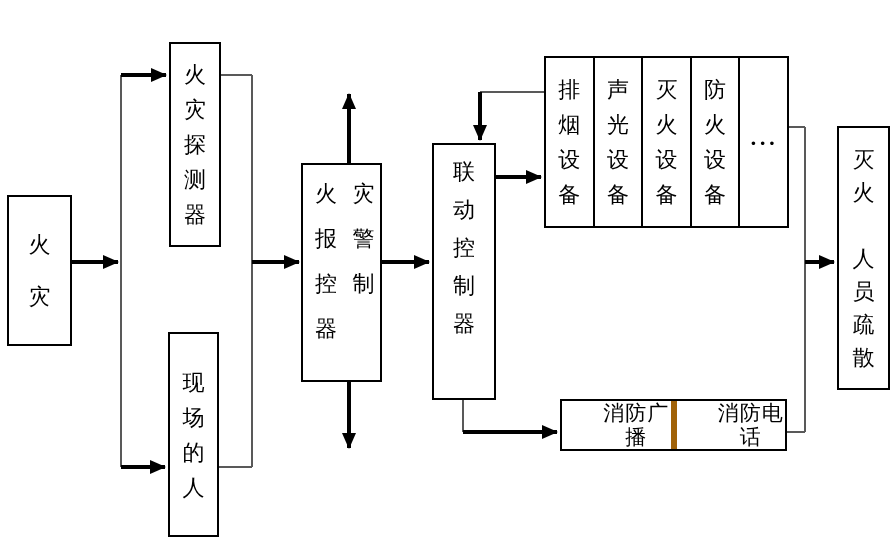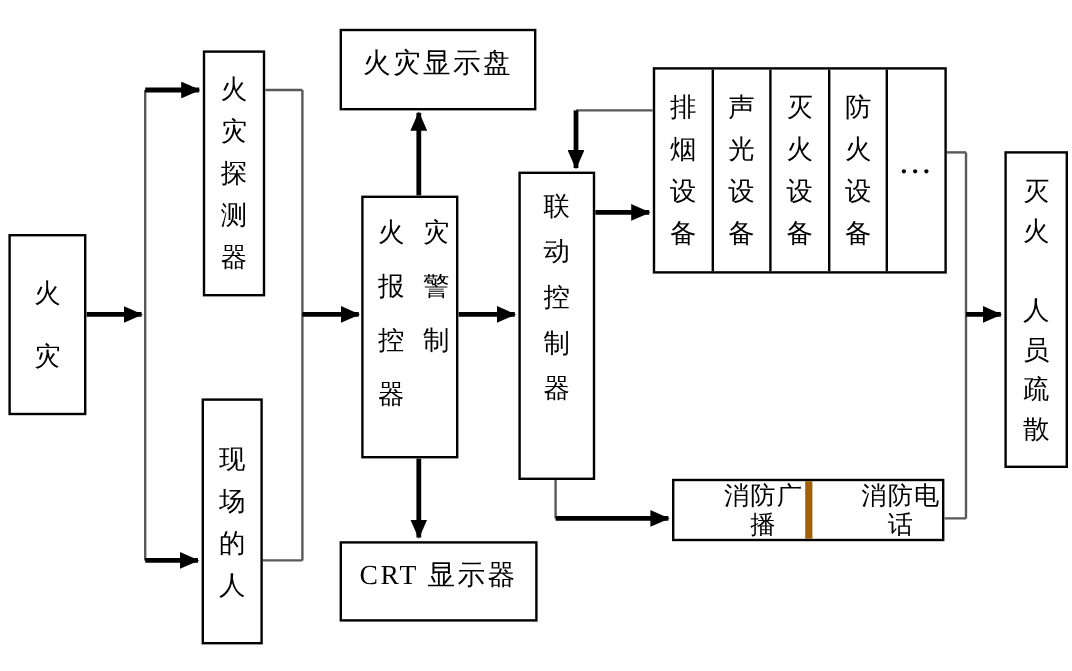--- a/index.html
+++ b/index.html
@@ -86,34 +86,28 @@
 器</span>
   </div>
 
   <div class="box b-people">
     <span class="lbl">现
 场
 的
 人</span>
   </div>
 
-  <div class="box b-panel">
-    <span class="lbl">火灾显示盘</span>
-  </div>
 
   <div class="box b-alarm">
     <span class="lbl">火 灾
 报 警
 控 制
 器</span>
   </div>
 
-  <div class="box b-crt">
-    <span class="lbl">CRT 显示器</span>
-  </div>
 
   <div class="box b-linkage">
     <span class="lbl">联
 动
 控
 制
 器</span>
   </div>
 
   <div class="box b-equip">

